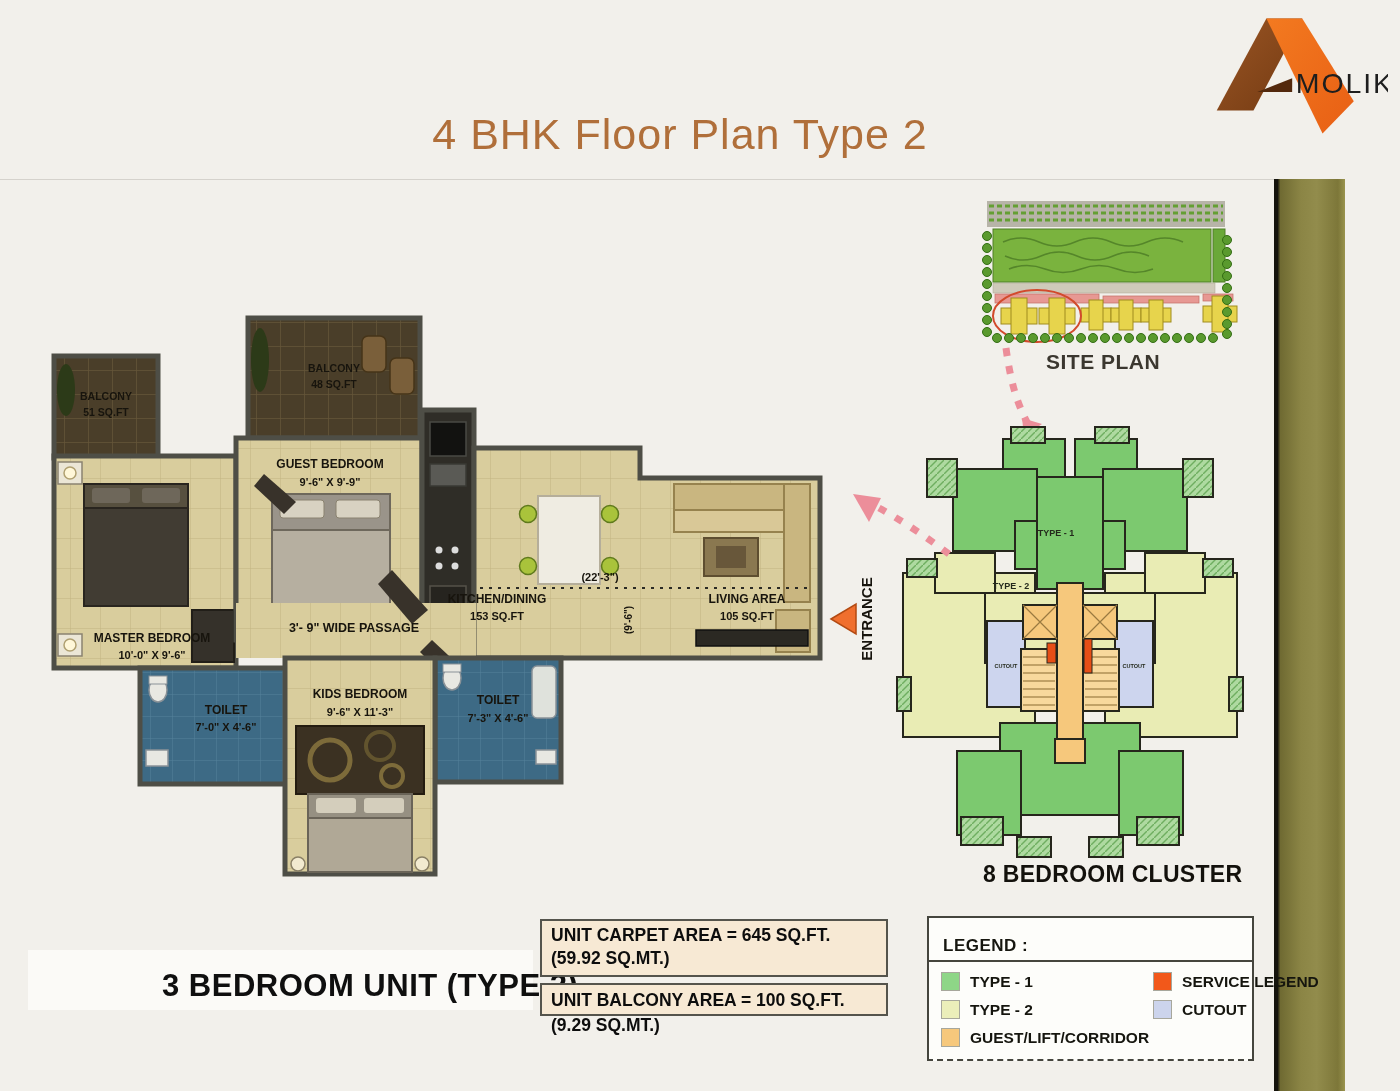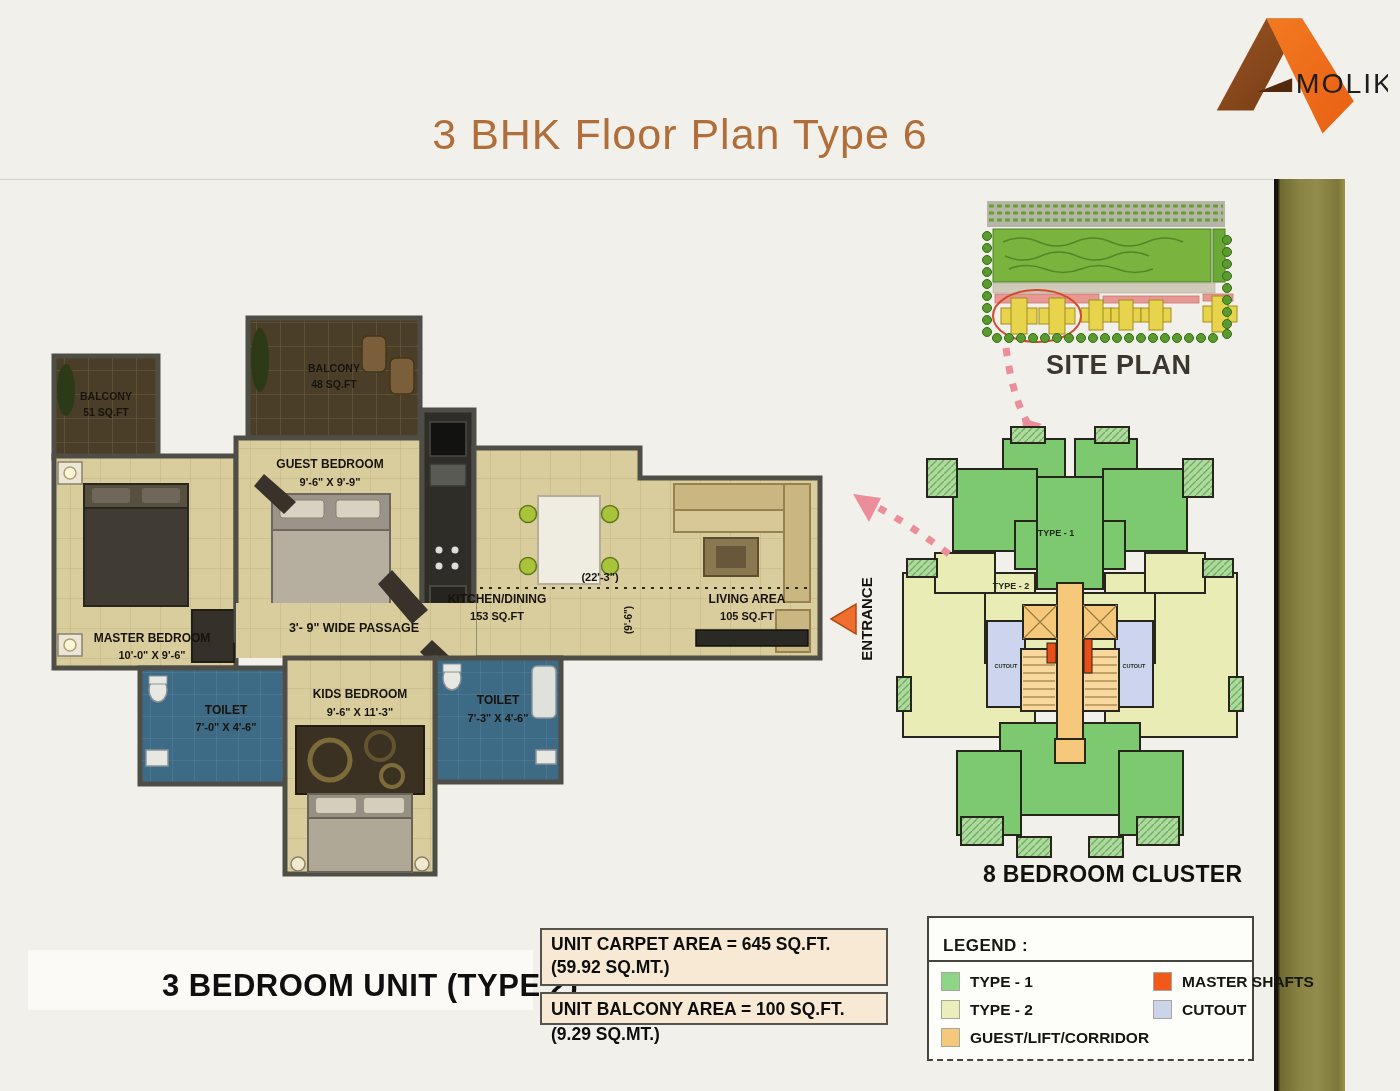--- a/index.html
+++ b/index.html
@@ -19,53 +19,53 @@
   
   .side-bar{
     position:absolute;left:1274px;top:179px;width:71px;height:912px;
     background:linear-gradient(90deg,#15140d 0%,#15140d 5%,#6f6a32 9%,#8b8545 38%,#928c4c 60%,#7d7739 90%,#9a944e 100%);
   }
   
   .floor-plan{position:absolute;left:40px;top:298px;width:845px;height:592px;}
   .floor-plan text{font-family:"Liberation Sans",sans-serif;font-weight:700;fill:#17140d;text-anchor:middle;}
   
   .site-plan{position:absolute;left:975px;top:196px;width:265px;height:152px;}
-  .site-plan-label{position:absolute;left:1046px;top:350px;font-size:27px;font-weight:700;color:#3b372f;letter-spacing:.5px;}
+  .site-plan-label{position:absolute;left:1046px;top:350px;font-size:21px;font-weight:700;color:#3b372f;letter-spacing:.5px;}
   
   .cluster{position:absolute;left:895px;top:425px;width:350px;height:445px;}
   .cluster text{font-family:"Liberation Sans",sans-serif;text-anchor:middle;fill:#242a1c;font-weight:700;}
   .cluster-label{position:absolute;left:983px;top:861px;font-size:23px;font-weight:700;color:#13110c;letter-spacing:.3px;}
   
   .arrow-site{position:absolute;left:990px;top:344px;width:60px;height:92px;}
   .arrow-cluster{position:absolute;left:845px;top:478px;width:108px;height:88px;}
   
   .unit-label-band{position:absolute;left:28px;top:950px;width:505px;height:60px;background:#fbfaf7;}
   .unit-label{position:absolute;left:162px;top:968px;font-size:31px;font-weight:700;color:#0f0f0f;letter-spacing:.5px;}
   .area-box{
     position:absolute;left:540px;width:348px;background:#f7e9d4;border:2px solid #55544c;
-    padding:3px 9px;font-weight:700;color:#0d0d0d;box-sizing:border-box;margin-top:9px;
+    padding:3px 9px;font-weight:700;color:#0d0d0d;box-sizing:border-box;
   }
   .area-box.carpet{top:919px;height:58px;font-size:17.5px;line-height:1.3;}
   .area-box.balcony{top:983px;height:33px;font-size:17.5px;line-height:1.45;}
   
   .legend{
     position:absolute;left:927px;top:916px;width:327px;background:#fdfdfa;
     border:2px solid #45453d;border-bottom:2px dashed #45453d;box-sizing:border-box;
   }
   .legend-title{padding:18px 14px 4px;font-size:17px;font-weight:700;color:#16160f;border-bottom:2px solid #45453d;letter-spacing:.5px;}
   .legend-body{display:grid;grid-template-columns:1.08fr 1fr;gap:9px 4px;padding:10px 10px 12px 12px;}
   .legend-item{display:flex;align-items:center;gap:10px;font-size:15.5px;font-weight:700;color:#15150e;white-space:nowrap;}
   .legend-item .swatch{width:17px;height:17px;border:1px solid #a7a79c;flex:none;}
 </style>
 </head>
 <body>
 
 <div class="faint-rule"></div>
 
-<h1 class="page-title">3 BHK Floor Plan Type 6</h1>
+<h1 class="page-title">4 BHK Floor Plan Type 2</h1>
 
 <div class="logo">
   <svg viewBox="0 0 200 150" width="188" height="138">
     <defs>
       <linearGradient id="gBrown" x1="0" y1="0" x2="1" y2="1">
         <stop offset="0" stop-color="#9a5524"></stop>
           <stop offset="1" stop-color="#733a12"></stop>
       </linearGradient>
       <linearGradient id="gOrange" x1="0" y1="0" x2="1" y2="1">
         <stop offset="0" stop-color="#f37a20"></stop>
@@ -400,21 +400,21 @@
 
 <div class="legend">
   <div class="legend-title">LEGEND :</div>
   <div class="legend-body">
     <div class="legend-item">
       <span class="swatch" style="background: rgb(142, 214, 135);"></span>
       <span>TYPE - 1</span>
     </div>
     <div class="legend-item">
       <span class="swatch" style="background: rgb(242, 88, 26);"></span>
-      <span>MASTER SHAFTS</span>
+      <span>SERVICE LEGEND</span>
     </div>
     <div class="legend-item">
       <span class="swatch" style="background: rgb(235, 238, 186);"></span>
       <span>TYPE - 2</span>
     </div>
     <div class="legend-item">
       <span class="swatch" style="background: rgb(204, 212, 236);"></span>
       <span>CUTOUT</span>
     </div>
     <div class="legend-item">

